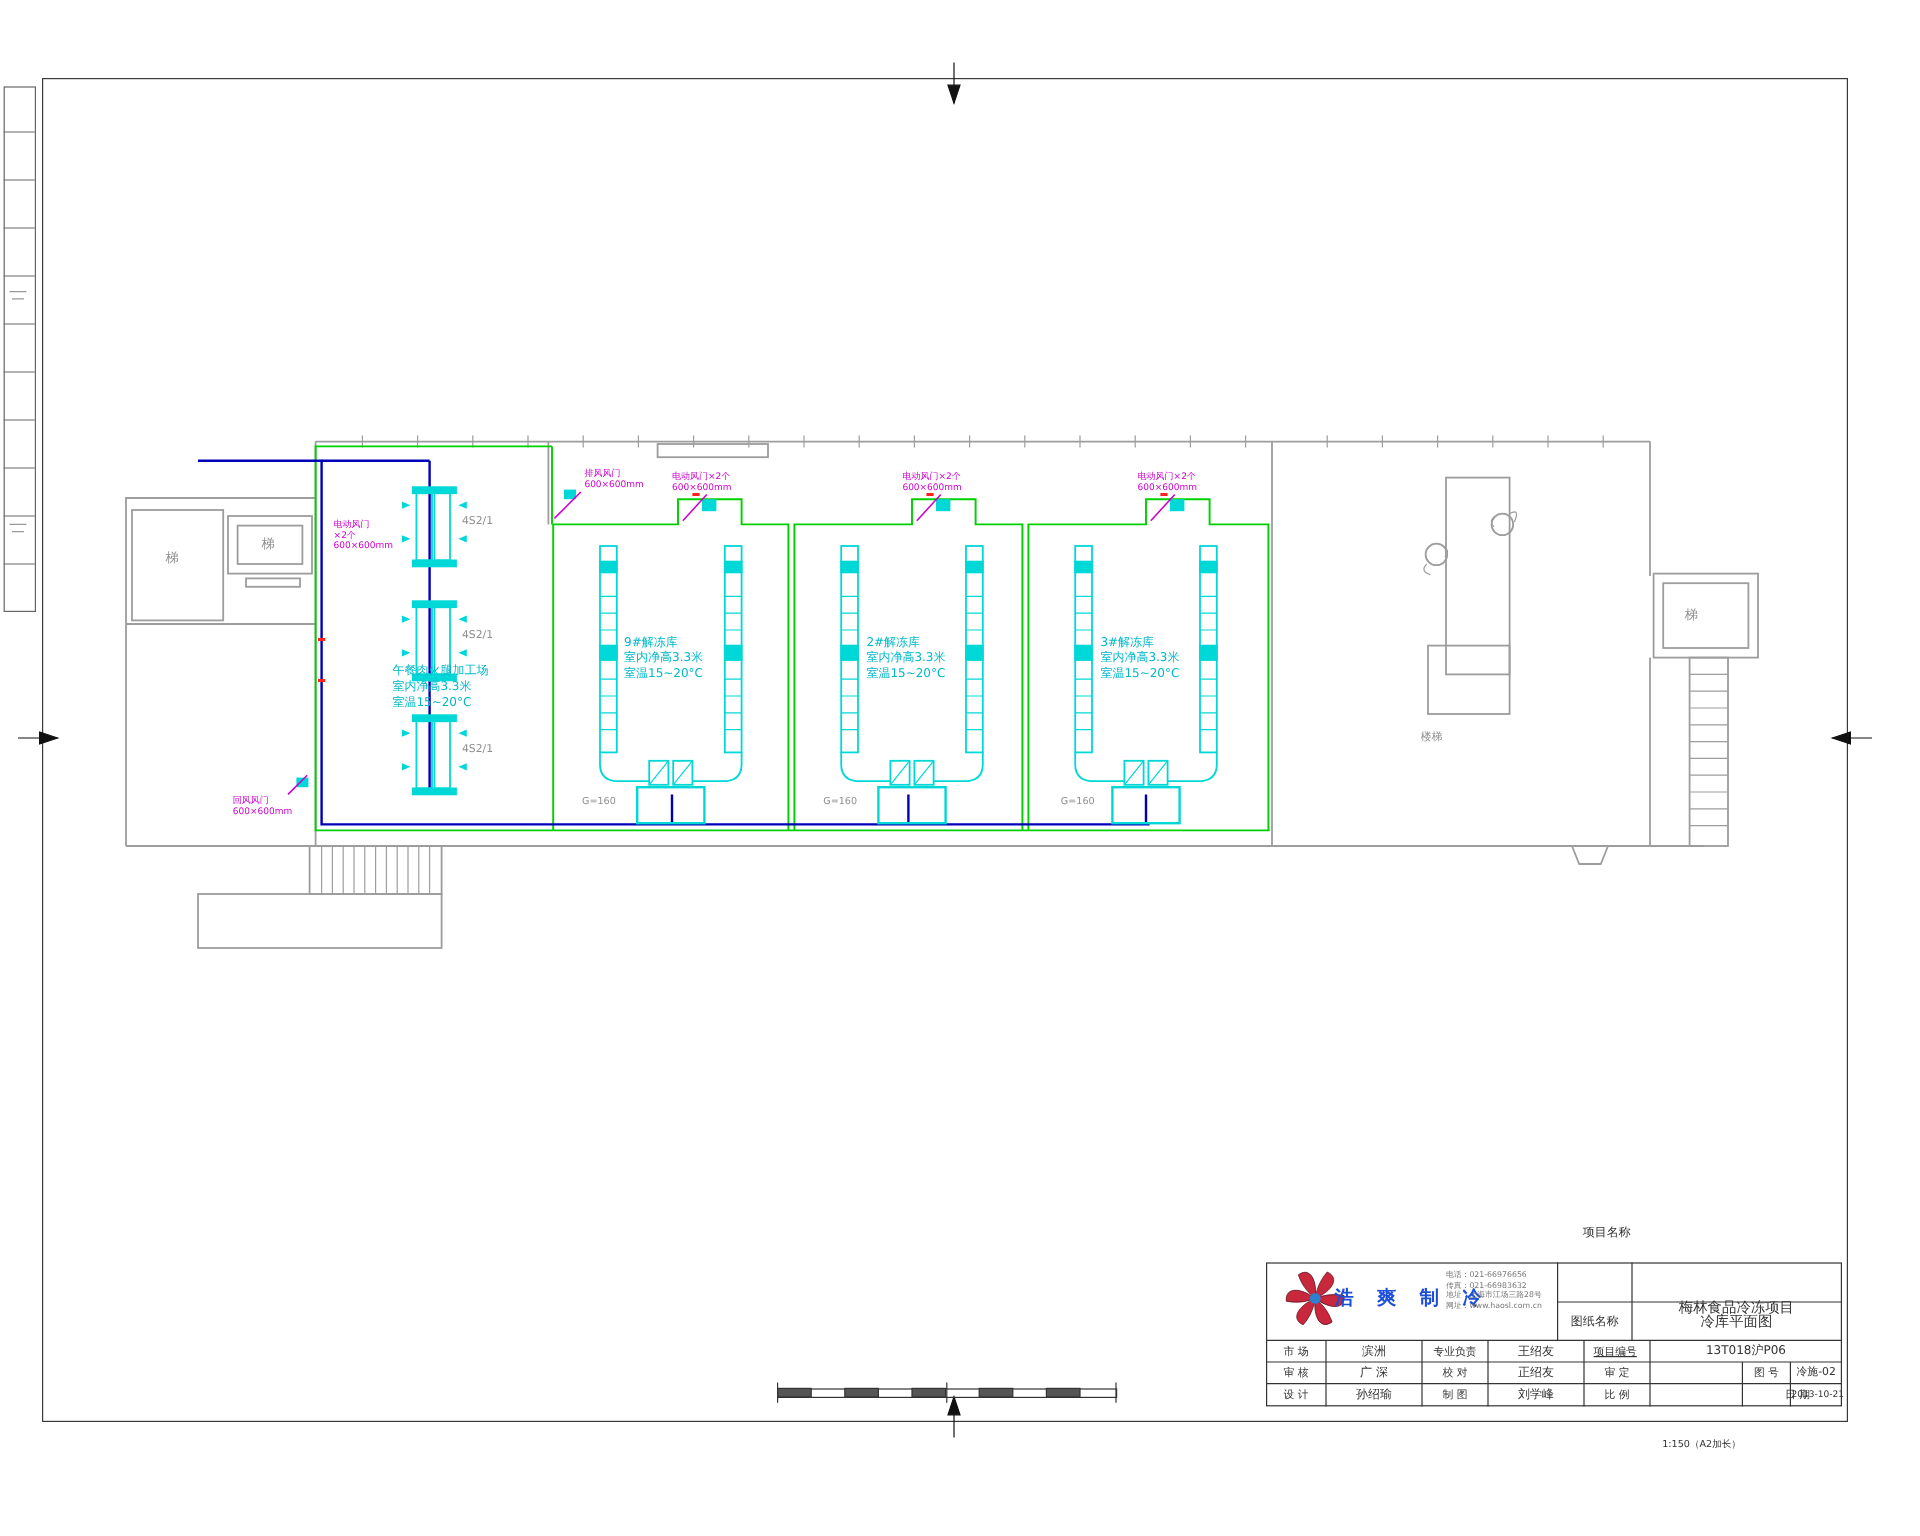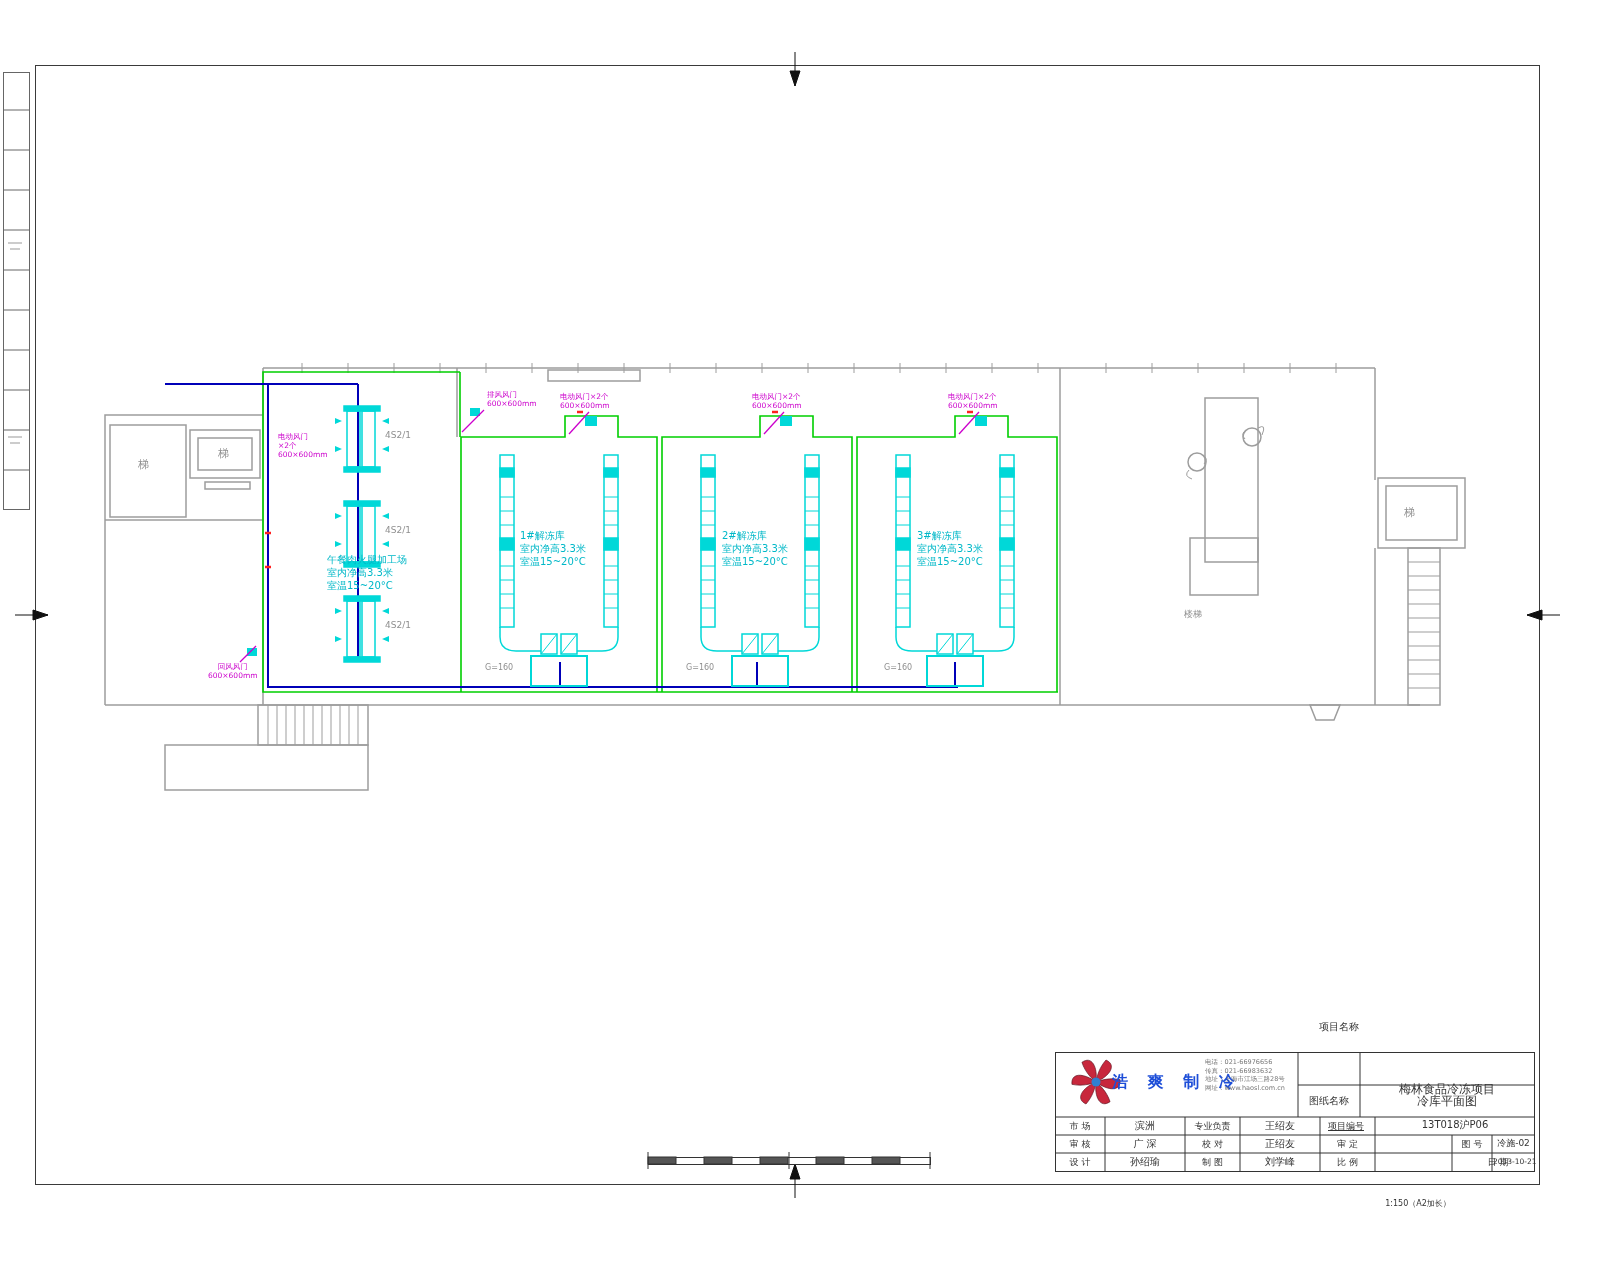--- a/index.html
+++ b/index.html
@@ -235,21 +235,21 @@
 <div class="lbl stair" style="left:1404px;top:505px;">梯</div>
 <div class="lbl gray" style="left:1184px;top:608px;font-size:9px;">楼梯</div>
 
 <div class="lbl cyan" style="left:327px;top:553px;">
   <span>午餐肉火腿加工场</span>
   <span>室内净高3.3米</span>
   <span>室温15~20°C</span>
 </div>
 
 <div class="lbl cyan" style="left:520px;top:529px;">
-  <span>1#解冻库</span>
+  <span>9#解冻库</span>
   <span>室内净高3.3米</span>
   <span>室温15~20°C</span>
 </div>
 <div class="lbl cyan" style="left:722px;top:529px;">
   <span>2#解冻库</span>
   <span>室内净高3.3米</span>
   <span>室温15~20°C</span>
 </div>
 <div class="lbl cyan" style="left:917px;top:529px;">
   <span>3#解冻库</span>
@@ -279,21 +279,21 @@
 </div>
 <div class="lbl mag" style="left:487px;top:390px;">
   <span>排风风门</span>
   <span>600×600mm</span>
 </div>
 <div class="lbl mag" style="left:278px;top:432px;">
   <span>电动风门</span>
   <span>×2个</span>
   <span>600×600mm</span>
 </div>
-<div class="lbl mag" style="left:208px;top:662px;text-align:center;">
+<div class="lbl mag" style="left:194px;top:662px;">
   <span>回风风门</span>
   <span>600×600mm</span>
 </div>
 
 
 <div class="lbl tb-name" style="left:1112px;top:1072px;">浩 爽 制 冷</div>
 <div class="lbl tb-contact" style="left:1205px;top:1058px;width:92px;">
   <span>电话：021-66976656</span>
   <span>传真：021-66983632</span>
   <span>地址：上海市江场三路28号</span>

